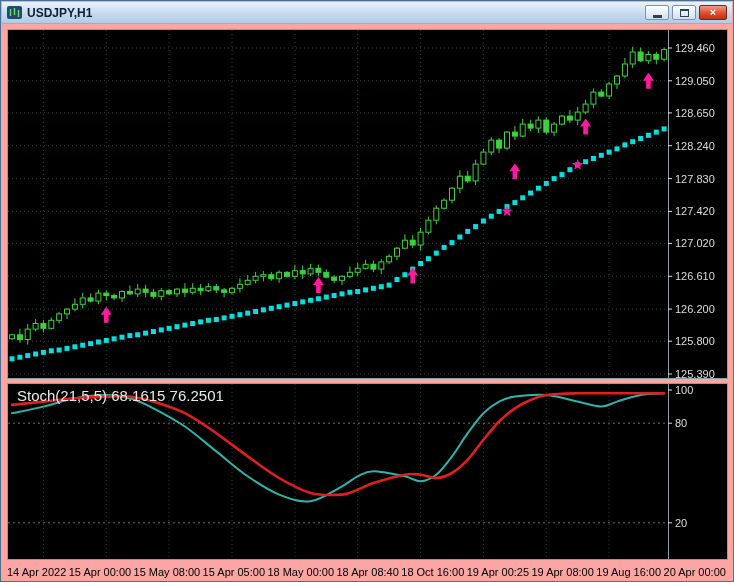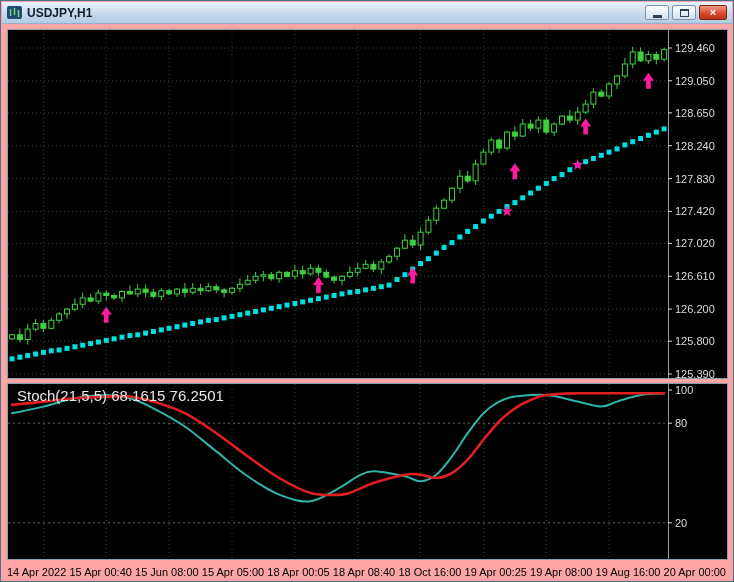--- a/index.html
+++ b/index.html
@@ -408,24 +408,24 @@
             <text x="667" y="142.8" fill="#dcdcdc" font-size="11">20</text>
           </g>
         </svg>
       <div class="stoch-line">Stoch(21,5,5) 68.1615 76.2501</div>
     </div>
 
   </div>
 
   <div class="time-axis">
     <span>14 Apr 2022</span>
-    <span>15 Apr 00:40</span>
-    <span>15 Jun 08:00</span>
+    <span>15 Apr 00:00</span>
+    <span>15 May 08:00</span>
     <span>15 Apr 05:00</span>
-    <span>18 Apr 00:05</span>
+    <span>18 May 00:00</span>
     <span>18 Apr 08:40</span>
     <span>18 Oct 16:00</span>
     <span>19 Apr 00:25</span>
     <span>19 Apr 08:00</span>
     <span>19 Aug 16:00</span>
     <span>20 Apr 00:00</span>
   </div>
 
 </div>
 

